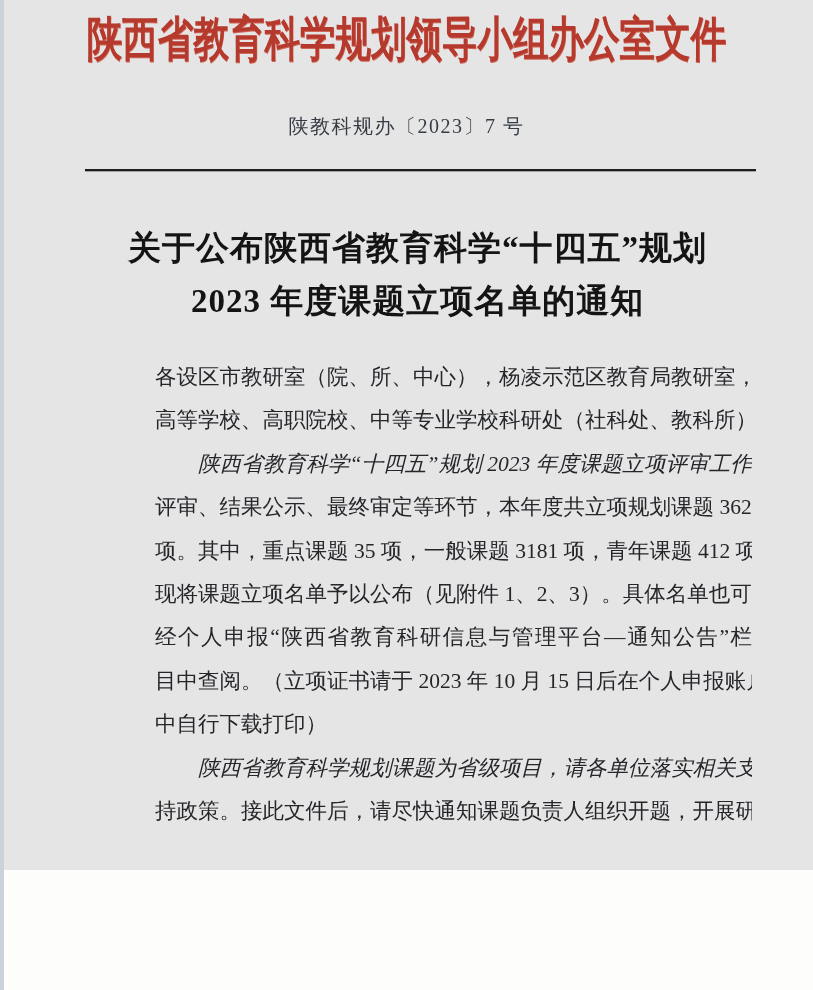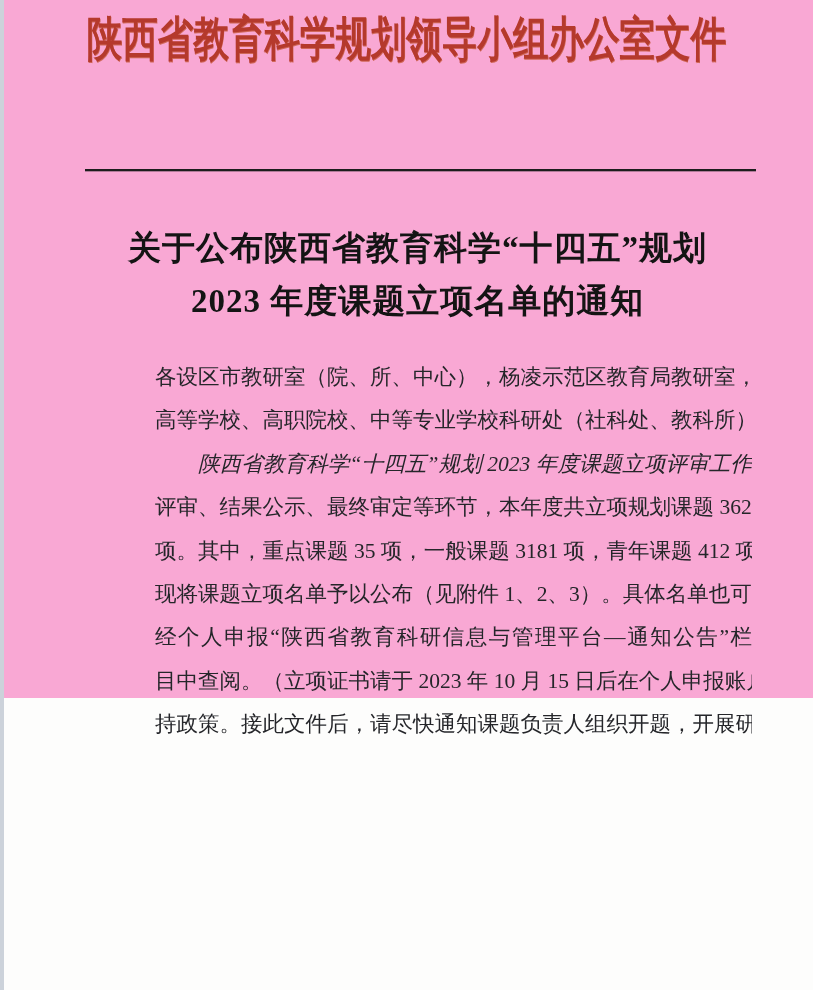--- a/index.html
+++ b/index.html
@@ -7,22 +7,22 @@
     padding: 0;
     width: 813px;
     height: 990px;
     background: #fdfdfc;
     overflow: hidden;
     font-family: "Liberation Serif", "DejaVu Serif", serif;
   }
   .page {
     position: relative;
     width: 813px;
-    height: 698px;
-    background: #f9a8d4;
+    height: 870px;
+    background: #e5e5e5;
   }
   
   .scan-edge {
     position: absolute;
     left: 0; top: 0;
     width: 4px; height: 990px;
     background: #ccd2da;
   }
   
   .letterhead-title {
@@ -93,33 +93,36 @@
 </style>
 </head>
 <body>
 
 <div class="page">
 
   <div class="scan-edge"></div>
 
   <div class="letterhead-title">陕西省教育科学规划领导小组办公室文件</div>
 
+  <div class="doc-number">陕教科规办〔2023〕7 号</div>
 
   <div class="divider"></div>
 
   <div class="doc-title">
     <div>关于公布陕西省教育科学“十四五”规划</div>
     <div>2023 年度课题立项名单的通知</div>
   </div>
 
   <div class="body-text">
     <div class="line">各设区市教研室（院、所、中心），杨凌示范区教育局教研室，</div>
     <div class="line">高等学校、高职院校、中等专业学校科研处（社科处、教科所）：</div>
     <div class="line indent">陕西省教育科学“十四五”规划 2023 年度课题立项评审工作</div>
     <div class="line">评审、结果公示、最终审定等环节，本年度共立项规划课题 3628</div>
     <div class="line">项。其中，重点课题 35 项，一般课题 3181 项，青年课题 412 项。</div>
     <div class="line">现将课题立项名单予以公布（见附件 1、2、3）。具体名单也可在</div>
     <div class="line">经个人申报“陕西省教育科研信息与管理平台—通知公告”栏</div>
     <div class="line">目中查阅。（立项证书请于 2023 年 10 月 15 日后在个人申报账户</div>
+    <div class="line no-stretch">中自行下载打印）</div>
+    <div class="line indent">陕西省教育科学规划课题为省级项目，请各单位落实相关支</div>
     <div class="line">持政策。接此文件后，请尽快通知课题负责人组织开题，开展研</div>
   </div>
 
 </div>
 
 </body></html>

